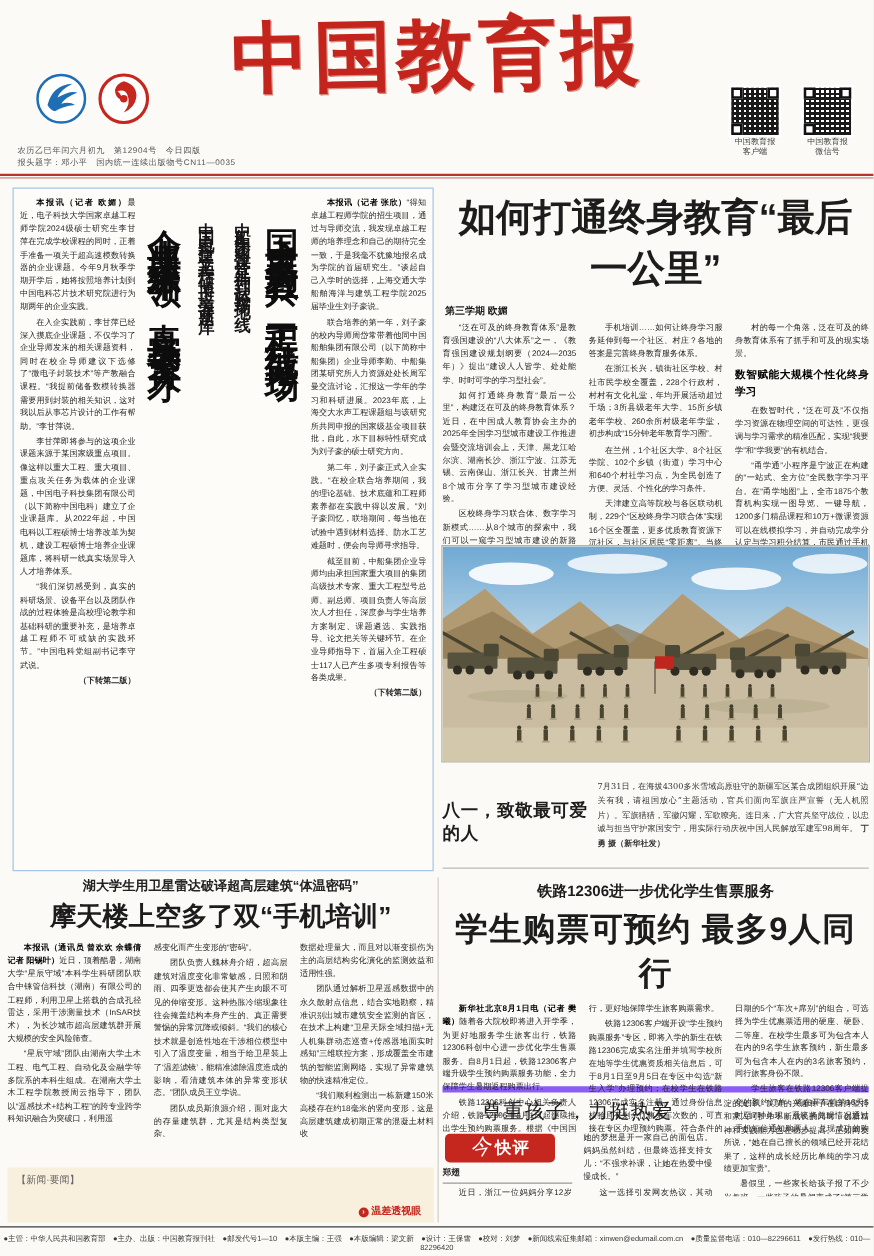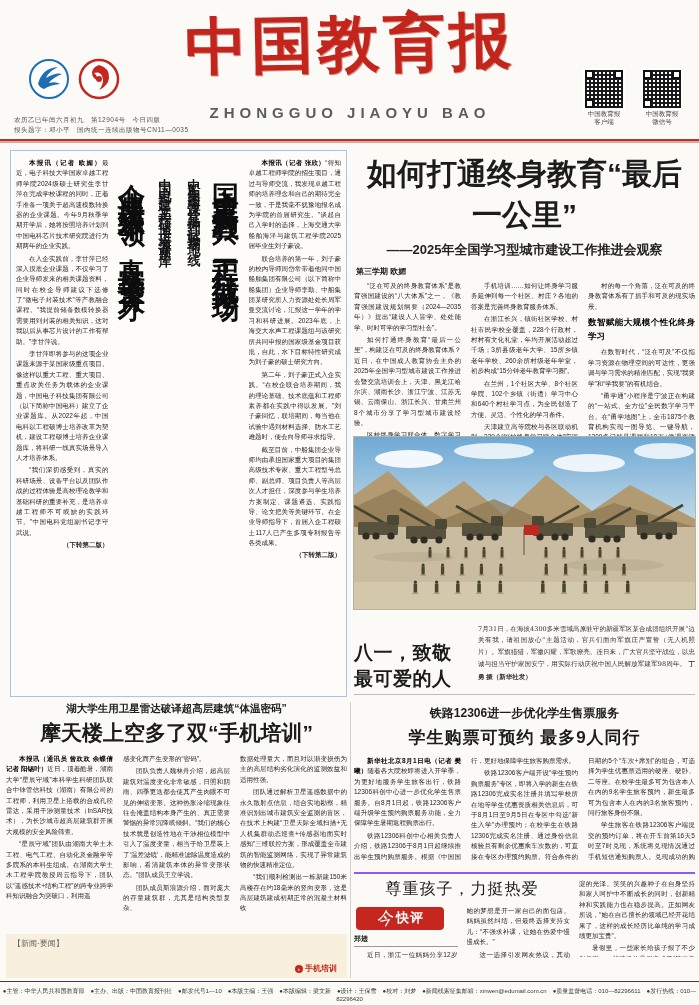--- a/index.html
+++ b/index.html
@@ -47,28 +47,28 @@
   .lead .byline{font-size:8px;font-weight:bold;margin:7px 0 4px 2px;}
   .cols{display:flex;gap:10px;}
   .col{flex:1;height:198px;}
   .subhead{font-weight:900;font-size:8.5px;margin:4px 0;text-indent:0;color:#000;}
   
   .photo{position:absolute;left:354px;top:437px;width:341px;height:172px;overflow:hidden;
          outline:1px solid #b9b2a2;}
   
   .cap{position:absolute;left:354px;top:612px;width:341px;height:83px;border-bottom:1px solid #bbb;
        box-sizing:border-box;display:flex;gap:8px;padding-top:12px;}
-  .cap-title{width:116px;font-size:19px;font-weight:900;margin-top:16px;letter-spacing:.5px;}
+  .cap-title{width:116px;font-size:14px;font-weight:900;margin-top:16px;letter-spacing:.5px;}
   .cap-text{flex:1;font-family:"DejaVu Serif",serif;font-size:6.5px;line-height:1.75;
             text-align:justify;color:#333;}
   .credit{font-weight:bold;font-family:"Liberation Sans",sans-serif;}
   
-  .ticket{position:absolute;left:354px;top:701px;width:341px;height:173px;border-bottom:2px solid #8b5cf6;box-sizing:border-box;}
+  .ticket{position:absolute;left:354px;top:701px;width:341px;height:173px;border-bottom:5px solid #8b5cf6;box-sizing:border-box;}
   .ticket .kick{text-align:center;font-size:12px;font-weight:bold;margin-top:4px;}
-  .ticket h2{margin:4px 0 7px 0;text-align:center;font-size:17px;font-weight:900;letter-spacing:1px;}
+  .ticket h2{margin:4px 0 7px 0;text-align:center;font-size:26px;font-weight:900;letter-spacing:1px;}
   .ticket .col{height:104px;}
   
   .comment{position:absolute;left:354px;top:879px;width:341px;height:78px;display:flex;gap:9px;}
   .cmain{width:216px;}
   .cmain h3{margin:0;text-align:center;font-size:16px;font-weight:400;letter-spacing:1px;}
   .cm-cols{display:flex;gap:9px;margin-top:6px;}
   .cm-col{flex:1;height:52px;}
   .badge{width:88px;height:23px;background:#c5261d;border-radius:4px;color:#fff;display:flex;
          align-items:center;justify-content:center;gap:3px;margin:1px auto 3px 2px;}
   .badge .script{font-family:"DejaVu Serif",serif;font-style:italic;font-size:17px;
@@ -104,21 +104,20 @@
       <path d="M10,26 Q14,10 30,9 Q20,14 18,20 Q28,14 34,16 Q24,20 21,25 Q28,23 32,26 Q22,27 16,31 Q12,30 10,26 Z" fill="#1e6eb5"></path>
     </svg>
     <svg width="42" height="42" viewBox="0 0 42 42">
       <circle cx="21" cy="21" r="19" fill="#fff" stroke="#c5261d" stroke-width="2.5"></circle>
       <path d="M21,7 Q32,10 31,20 Q30,28 21,32 Q27,25 24,18 Q22,13 16,15 Q20,18 19,22 Q14,20 14,14 Q15,9 21,7 Z" fill="#c5261d"></path>
       <circle cx="21" cy="21" r="3" fill="#c5261d"></circle>
     </svg>
   </div>
 
   <div class="masthead">中国教育报</div>
-  <div class="pinyin">ZHONGGUO JIAOYU BAO</div>
 
   <div class="micro" style="top:116px">农历乙巳年闰六月初九　第12904号　今日四版</div>
   <div class="micro" style="top:126px">报头题字：邓小平　国内统一连续出版物号CN11—0035</div>
 
   <div class="qrwrap">
     <div class="qrbox">
       <div class="qr">
           <i></i>
           <i></i>
           <i></i>
@@ -161,21 +160,20 @@
       <p class="p"><span class="byline-inline">本报讯（记者 张欣）</span><span>“得知卓越工程师学院的招生项目，通过与导师交流，我发现卓越工程师的培养理念和自己的期待完全一致，于是我毫不犹豫地报名成为学院的首届研究生。”谈起自己入学时的选择，上海交通大学船舶海洋与建筑工程学院2025届毕业生刘子豪说。</span></p>
       <p class="p">联合培养的第一年，刘子豪的校内导师周岱常带着他同中国船舶集团有限公司（以下简称中船集团）企业导师李勤、中船集团某研究所人力资源处处长周军曼交流讨论，汇报这一学年的学习和科研进展。2023年底，上海交大水声工程课题组与该研究所共同申报的国家级基金项目获批，自此，水下目标特性研究成为刘子豪的硕士研究方向。</p>
       <p class="p">第二年，刘子豪正式入企实践。“在校企联合培养期间，我的理论基础、技术底蕴和工程师素养都在实践中得以发展。”刘子豪回忆，联培期间，每当他在试验中遇到材料选择、防水工艺难题时，便会向导师寻求指导。</p>
       <p class="p">截至目前，中船集团企业导师均由承担国家重大项目的集团高级技术专家、重大工程型号总师、副总师、项目负责人等高层次人才担任，深度参与学生培养方案制定、课题遴选、实践指导、论文把关等关键环节。在企业导师指导下，首届入企工程硕士117人已产生多项专利报告等各类成果。</p>
       <p class="p jump">（下转第二版）</p>
     </div>
   </div>
 
   <div class="lead">
     <h1>如何打通终身教育“最后一公里”</h1>
-    <div class="sub">——2025年全国学习型城市建设工作推进会观察</div>
     <div class="byline">第三学期 欧媚</div>
     <div class="cols">
       <div class="col bodytxt">
         <p class="p">“泛在可及的终身教育体系”是教育强国建设的“八大体系”之一，《教育强国建设规划纲要（2024—2035年）》提出“建设人人皆学、处处能学、时时可学的学习型社会”。</p>
         <p class="p">如何打通终身教育“最后一公里”，构建泛在可及的终身教育体系？近日，在中国成人教育协会主办的2025年全国学习型城市建设工作推进会暨交流培训会上，天津、黑龙江哈尔滨、湖南长沙、浙江宁波、江苏无锡、云南保山、浙江长兴、甘肃兰州8个城市分享了学习型城市建设经验。</p>
         <p class="p">区校终身学习联合体、数字学习新模式……从8个城市的探索中，我们可以一窥学习型城市建设的新路径。</p>
         <p class="p subhead">打造家门口的学习阵地</p>
 
       </div>
       <div class="col bodytxt">
@@ -341,21 +339,21 @@
       <div class="col bodytxt">
         <p class="p" style="text-indent:0">数据处理量大，而且对以渐变损伤为主的高层结构劣化演化的监测效益和适用性强。</p>
         <p class="p">团队通过解析卫星遥感数据中的永久散射点信息，结合实地勘察，精准识别出城市建筑安全监测的盲区，在技术上构建“卫星天际全域扫描+无人机集群动态巡查+传感器地面实时感知”三维联控方案，形成覆盖全市建筑的智能监测网络，实现了异常建筑物的快速精准定位。</p>
         <p class="p">“我们顺利检测出一栋新建150米高楼存在约18毫米的竖向变形，这是高层建筑建成初期正常的混凝土材料收</p>
       </div>
     </div>
   </div>
 
   <div class="notice">
     <div class="tag">【新闻·要闻】</div>
-    <div class="see"><span class="dot">›</span> <span>手机培训</span></div>
+    <div class="see"><span class="dot">›</span> <span>温差透视眼</span></div>
   </div>
 
   <div class="vrule"></div>
 
   <div class="frule"></div>
   <div class="ftext">●主管：中华人民共和国教育部　●主办、出版：中国教育报刊社　●邮发代号1—10　●本版主编：王强　●本版编辑：梁文新　●设计：王保雪　●校对：刘梦　●新闻线索征集邮箱：xinwen@edumail.com.cn　●质量监督电话：010—82296611　●发行热线：010—82296420</div>
 
 </div>
 
 </body></html>

